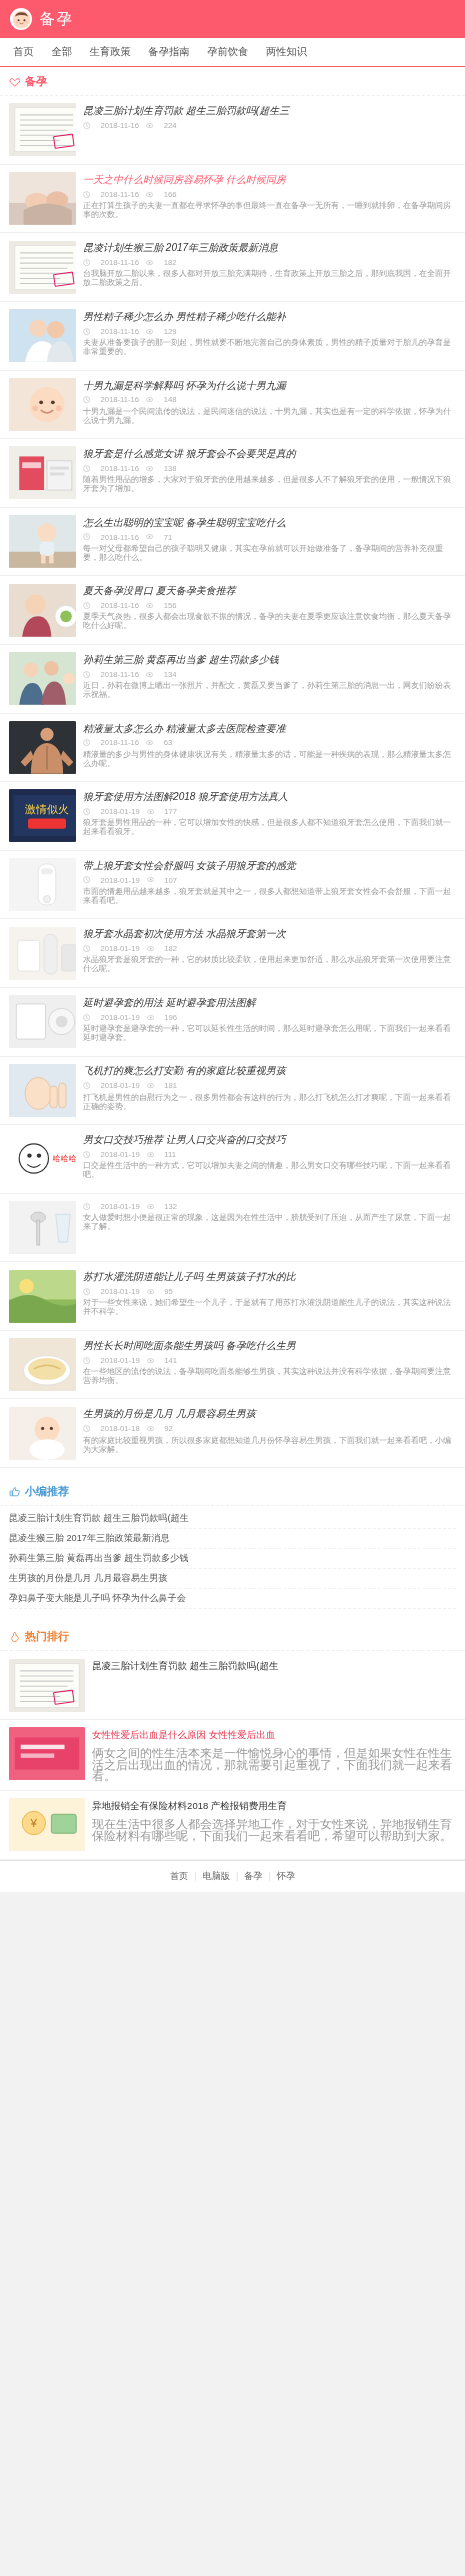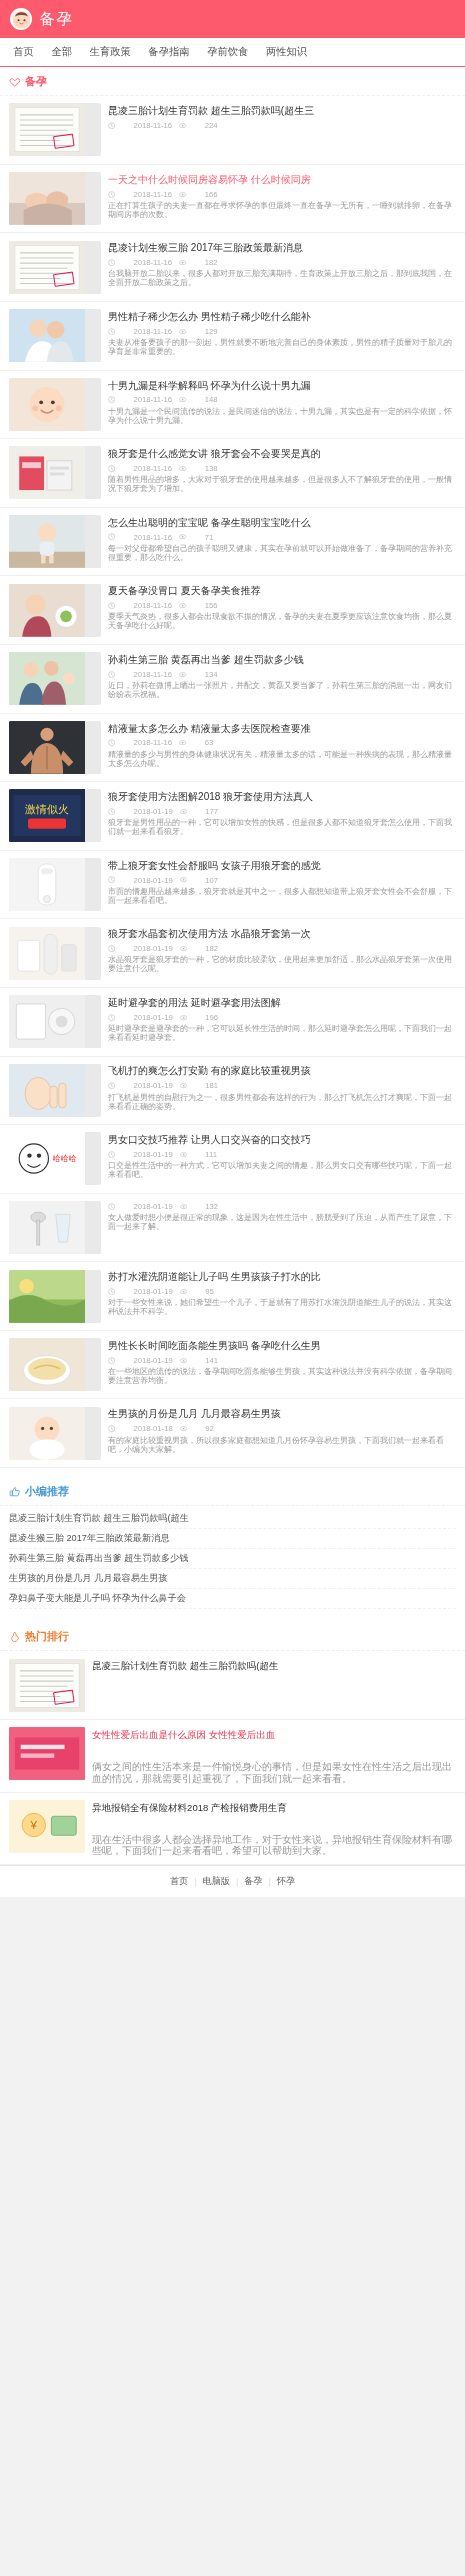--- a/index.html
+++ b/index.html
@@ -62,66 +62,67 @@
 
   
   .list { padding: 0 0 2.9px 0; }
   .item {
     display: flex;
     padding: 7.3px 8.8px;
     border-bottom: 0.7px solid #f0f0f0;
     align-items: flex-start;
   }
   .thumb {
-    width: 92px; height: 53px;
+    width: 67px; height: 53px;
     flex: none;
     margin-right: 7.3px;
     border-radius: 1.5px;
     overflow: hidden;
     position: relative;
     background: #e9e9e9;
   }
   .thumb svg { display: block; width: 76px; height: 53px; }
   .item-body { flex: 1; min-width: 0; padding-top: 0.7px; }
   .item-title {
     font-size: 10px;
     line-height: 14px;
     color: #333;
     max-height: 28px;
     overflow: hidden;
     margin-bottom: 2.9px;
+    font-style: italic;
   }
   .item-title.hl { color: #fe5a6e; }
   .item-meta {
     font-size: 7.7px; color: #b0b0b0;
     display: flex; align-items: center; gap: 7.3px;
     margin-bottom: 2.2px;
   }
-  .item-meta .mi { display: flex; align-items: center; gap: 18px; }
+  .item-meta .mi { display: flex; align-items: center; gap: 10px; }
   .item-desc {
     font-size: 8px; line-height: 9px; color: #999;
     max-height: 23.5px; overflow: hidden;
   }
 
   
   .panel { margin-top: 5.9px; background: #fff; }
   .rec-list { padding: 2.9px 8.8px 7.3px 8.8px; }
   .rec-item {
     font-size: 9.2px; color: #555; line-height: 19px;
     border-bottom: 0.7px dashed #f0f0f0;
     white-space: nowrap; overflow: hidden; text-overflow: ellipsis;
     cursor: pointer;
   }
 
   
   .hot-item { display: flex; padding: 7.3px 8.8px; border-bottom: 0.7px solid #f0f0f0; }
   .hot-item .thumb { width: 76px; height: 53px; }
   .hot-title { font-size: 9.5px; line-height: 14px; color: #333; }
   .hot-title.red { color: #e8344e; font-weight: normal; }
-  .hot-desc { font-size: 10px; color: #999; line-height: 11.7px; margin-top: 19px; max-height: 35px; overflow: hidden; }
+  .hot-desc { font-size: 12px; color: #999; line-height: 11.7px; margin-top: 6px; max-height: 35px; overflow: hidden; }
 
   
   .footer {
     height: 32px; background: #fff; border-top: 0.7px solid #e5e5e5;
     display: flex; align-items: center; justify-content: center;
     gap: 5.9px; font-size: 9.2px; color: #666;
   }
   .footer a { color: #666; text-decoration: none; }
   .footer .sep { color: #ddd; }
 </style>

